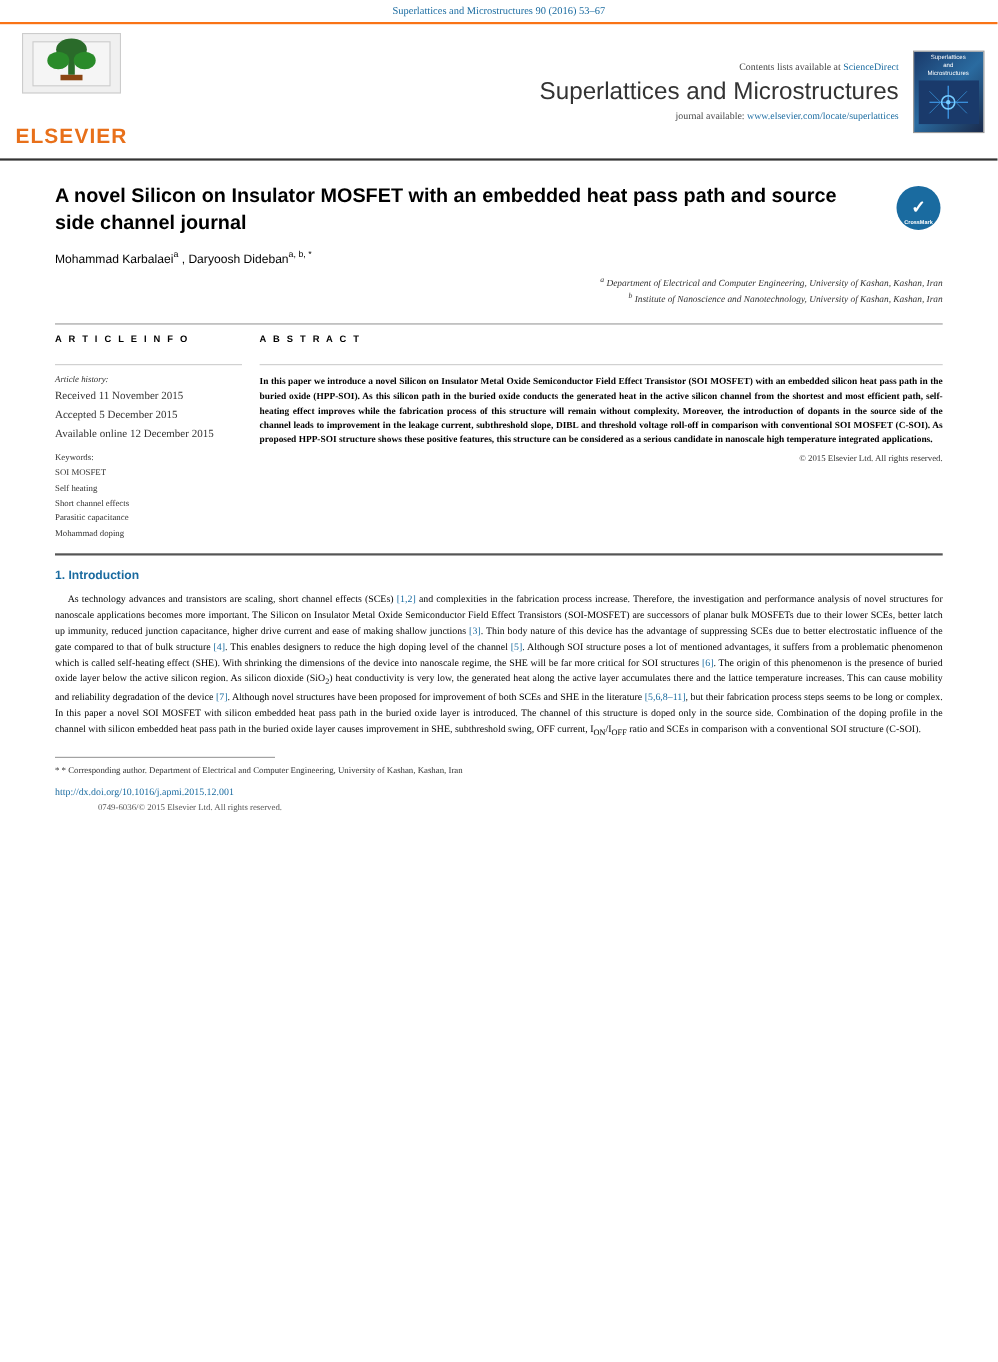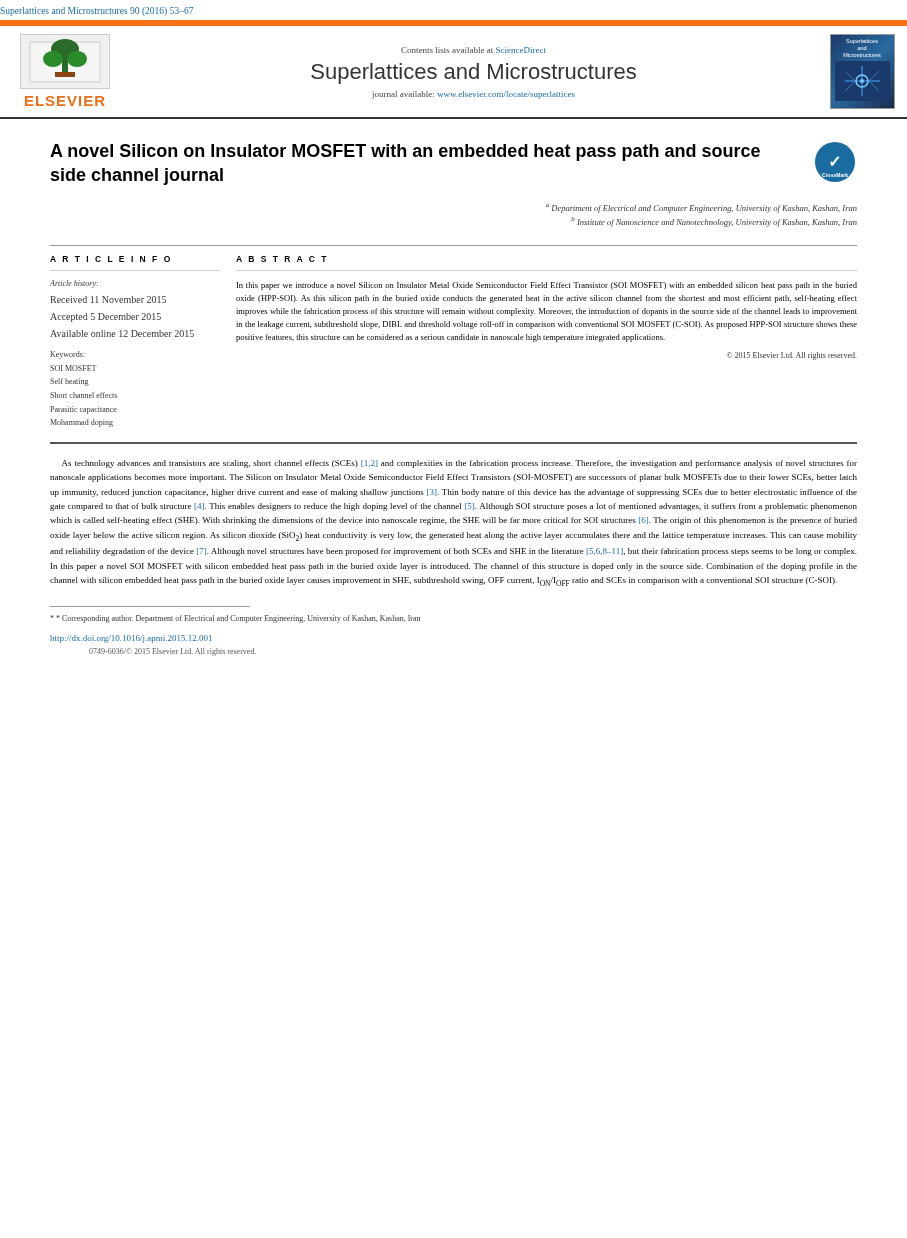--- a/index.html
+++ b/index.html
@@ -5,24 +5,25 @@
     * { margin: 0; padding: 0; box-sizing: border-box; }
     body {
       font-family: 'Times New Roman', Times, serif;
       background: #fff;
       color: #000;
       font-size: 10px;
       width: 907px;
       min-height: 1238px;
     }
     .top-bar {
+      text-align: center;
       padding: 6px 0 4px;
       font-size: 9.5px;
       color: #1a6ba0;
-      border-bottom: 6px solid #f97316;
+      border-bottom: 2px solid #f97316;
     }
     .journal-header {
       display: flex;
       align-items: stretch;
       border-bottom: 2px solid #333;
       padding: 8px 10px;
       gap: 10px;
     }
     .journal-header-left {
       width: 110px;
@@ -42,30 +43,31 @@
       border: 1px solid #ccc;
       display: flex;
       align-items: center;
       justify-content: center;
       font-size: 8px;
       color: #666;
       margin-bottom: 3px;
     }
     .elsevier-text {
       color: #e8701a;
-      font-size: 15px;
+      font-size: 19px;
       font-weight: bold;
       font-family: Arial, sans-serif;
       letter-spacing: 1px;
+      margin-top: 26px;
     }
     .journal-header-center {
       flex: 1;
       display: flex;
       flex-direction: column;
-      align-items: center;
+      align-items: flex-end;
       justify-content: center;
     }
     .contents-line {
       font-size: 9px;
       color: #444;
       margin-bottom: 4px;
     }
     .contents-line a { color: #1a6ba0; text-decoration: none; }
     .journal-title-main {
       font-size: 22px;
@@ -174,21 +176,21 @@
     }
     .section-label {
       font-size: 8.5px;
       font-family: Arial, sans-serif;
       font-weight: bold;
       letter-spacing: 2px;
       text-transform: uppercase;
       color: #000;
       margin-bottom: 8px;
       border-bottom: 1px solid #ccc;
-      padding-bottom: 6px;
+      padding-bottom: 18px;
     }
     .article-history-label {
       font-size: 8px;
       font-style: italic;
       color: #333;
       margin-bottom: 3px;
     }
     .article-history-dates {
       font-size: 10px;
       color: #333;
@@ -203,20 +205,21 @@
     .keywords-list {
       font-size: 8px;
       color: #333;
       line-height: 1.7;
     }
     .abstract-text {
       font-size: 8.5px;
       line-height: 1.55;
       color: #000;
       text-align: justify;
+      font-weight: bold;
     }
     .copyright-line {
       font-size: 8px;
       text-align: right;
       color: #333;
       margin-top: 6px;
     }
     .divider-line-thick {
       border: none;
       border-top: 2px solid #555;
@@ -329,20 +332,24 @@
 
         <svg width="38" height="38" viewBox="0 0 38 38">
           <circle cx="19" cy="19" r="18" fill="#1a6ba0"></circle>
           <text x="19" y="24" text-anchor="middle" fill="white" font-size="16" font-family="Arial" font-weight="bold">✓</text>
           <text x="19" y="34" text-anchor="middle" fill="white" font-size="5" font-family="Arial">CrossMark</text>
         </svg>
       </div>
     </div>
   </div>
 
+  <div class="authors">
+    <span>Mohammad Karbalaei</span><sup>a</sup>
+    <span>, Daryoosh Dideban</span><sup>a, b, *</sup>
+  </div>
 
   <div class="affiliations">
     <div>
       <sup>a</sup> <span>Department of Electrical and Computer Engineering, University of Kashan, Kashan, Iran</span>
     </div>
     <div>
       <sup>b</sup> <span>Institute of Nanoscience and Nanotechnology, University of Kashan, Kashan, Iran</span>
     </div>
   </div>
 
@@ -373,20 +380,24 @@
       <div class="abstract-text">
         In this paper we introduce a novel Silicon on Insulator Metal Oxide Semiconductor Field Effect Transistor (SOI MOSFET) with an embedded silicon heat pass path in the buried oxide (HPP-SOI). As this silicon path in the buried oxide conducts the generated heat in the active silicon channel from the shortest and most efficient path, self-heating effect improves while the fabrication process of this structure will remain without complexity. Moreover, the introduction of dopants in the source side of the channel leads to improvement in the leakage current, subthreshold slope, DIBL and threshold voltage roll-off in comparison with conventional SOI MOSFET (C-SOI). As proposed HPP-SOI structure shows these positive features, <span>this</span> structure can be considered as a serious candidate in nanoscale high temperature integrated applications.
       </div>
       <div class="copyright-line">© 2015 Elsevier Ltd. All rights reserved.</div>
     </div>
   </div>
 
   <hr class="divider-line-thick">
 
   <div class="intro-section">
+    <div class="section-heading">
+      <span>1.</span>
+      <span>Introduction</span>
+    </div>
     <div class="body-text">
       &nbsp;&nbsp;&nbsp;&nbsp;As technology advances and transistors are scaling, short channel effects (SCEs) <a class="ref-link">[1,2]</a> and complexities in the fabrication process increase. Therefore, the investigation and performance analysis of novel structures for nanoscale applications becomes more important. The Silicon on Insulator Metal Oxide Semiconductor Field Effect Transistors (SOI-MOSFET) are successors of planar bulk MOSFETs due to their lower SCEs, better latch up immunity, reduced junction capacitance, higher drive current and ease of making shallow junctions <a class="ref-link">[3]</a>. Thin body nature of this device has the advantage of suppressing SCEs due to better electrostatic influence of the gate compared to that of bulk structure <a class="ref-link">[4]</a>. This enables designers to reduce the high doping level of the channel <a class="ref-link">[5]</a>. Although SOI structure poses a lot of mentioned advantages, it suffers from a problematic phenomenon which is called self-heating effect (SHE). With shrinking the dimensions of the device into nanoscale regime, the SHE will be far more critical for SOI structures <a class="ref-link">[6]</a>. The origin of this phenomenon is the presence of buried oxide layer below the active silicon region. As silicon dioxide (SiO<sub>2</sub>) heat conductivity is very low, the generated heat along the active layer accumulates there and the lattice temperature increases. This can cause mobility and reliability degradation of the device <a class="ref-link">[7]</a>. Although novel structures have been proposed for improvement of both SCEs and SHE in the literature <a class="ref-link">[5,6,8–11]</a>, but their fabrication process steps seems to be long or complex. In this paper a novel SOI MOSFET with silicon embedded heat pass path in the buried oxide layer is introduced. The channel of this structure is doped only in the source side. Combination of the doping profile in the channel with silicon embedded heat pass path in the buried oxide layer causes improvement in SHE, subthreshold swing, OFF current, I<sub>ON</sub>/I<sub>OFF</sub> ratio and SCEs in comparison with a conventional SOI structure (C-SOI).
     </div>
   </div>
 
   <hr class="footnote-divider">
   <div class="footnote-text">
     * <span>* Corresponding author. Department of Electrical and Computer Engineering, University of Kashan, Kashan, Iran</span>
   </div>
 

